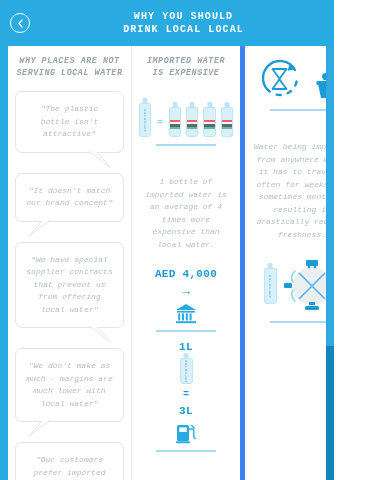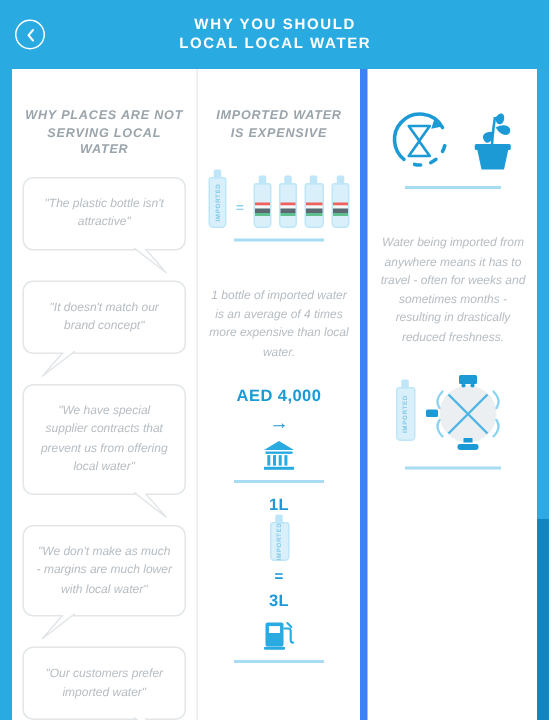--- a/index.html
+++ b/index.html
@@ -4,23 +4,24 @@
 <style>
   * { box-sizing: border-box; margin: 0; padding: 0; }
   html, body {
     width: 367px; height: 480px;
     overflow: hidden;
     font-family: "Liberation Sans", sans-serif;
     background: #ffffff;
   }
   #app {
     position: relative;
-    width: 366px; height: 480px;
+    width: 334px; height: 480px;
     background: #29ABE2;
     overflow: hidden;
+    font-family: Liberation Mono, monospace;
   }
 
   
   .header {
     position: absolute; top: 0; left: 0;
     width: 367px; height: 46px;
     background: #29ABE2;
     display: flex; align-items: center; justify-content: center;
   }
   .header-title {
@@ -49,21 +50,21 @@
     background: #ffffff;
     overflow: hidden;
   }
   .columns {
     display: flex;
     width: 100%;
     height: 100%;
   }
   .col {
     position: relative;
-    padding: 25px 7px 0 7px;
+    padding: 10px 7px 0 7px;
   }
   .col-left   { width: 123px; }
   .col-mid    { width: 114px; border-left: 1px solid #e8ecee; border-right: 5px solid #3b82f6; }
   .col-right  { width: 114px; }
 
   .col-title {
     text-align: center;
     color: #9aa4ab;
     font-size: 8.4px;
     font-weight: bold;
@@ -207,21 +208,21 @@
   <div class="header">
     <div class="back-btn">
       <span>
         <svg width="9" height="9" viewBox="0 0 9 9" aria-hidden="true">
           <path d="M6 1 L3 4.5 L6 8" fill="none" stroke="#ffffff" stroke-width="1.3" stroke-linecap="round" stroke-linejoin="round"></path>
         </svg>
       </span>
     </div>
     <div class="header-title">
       <div>WHY YOU SHOULD</div>
-      <div>LOCAL LOCAL WATER</div>
+      <div>DRINK LOCAL LOCAL</div>
     </div>
   </div>
 
   <div class="board">
     <div class="columns">
 
       <div class="col col-left">
         <div class="col-title">WHY PLACES ARE NOT SERVING LOCAL WATER</div>
 
         <div class="bubble tail-right">

